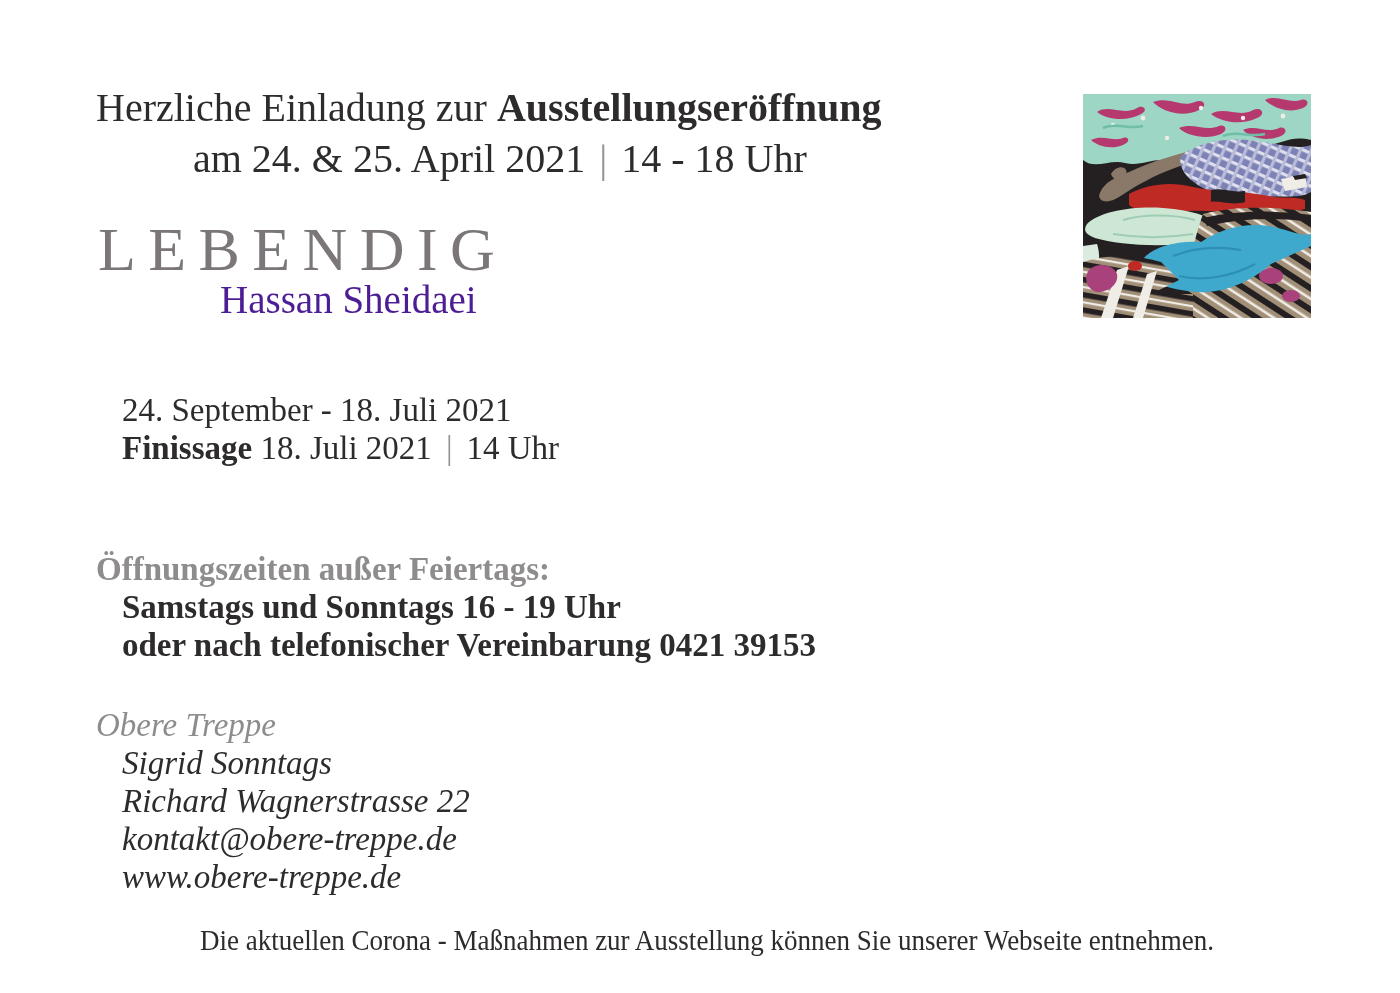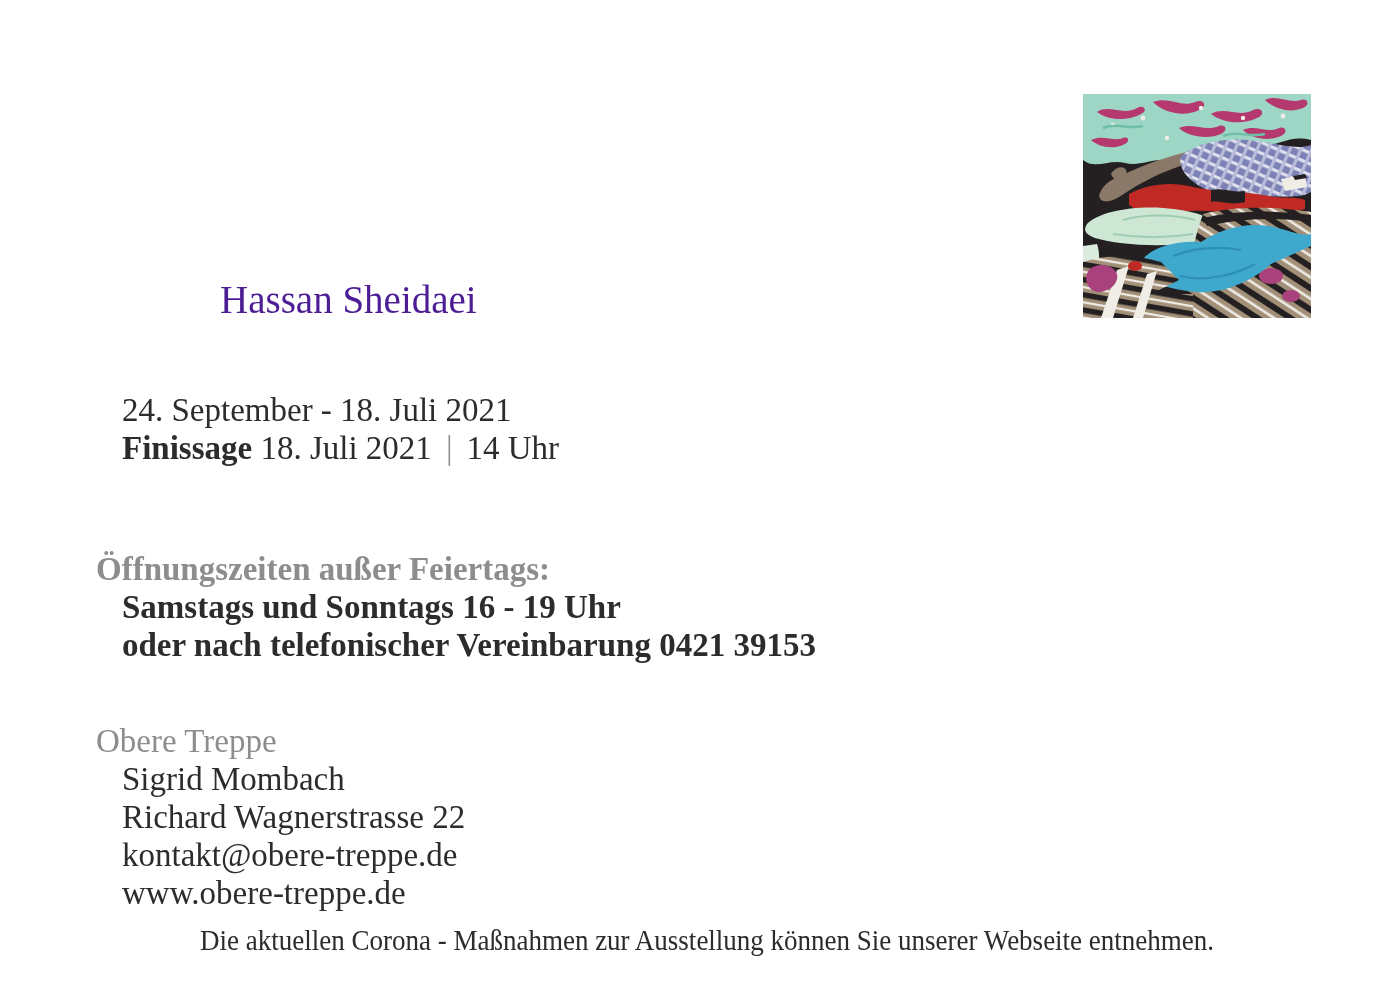--- a/index.html
+++ b/index.html
@@ -18,55 +18,65 @@
     position:absolute; left:98px; top:216px; font-size:62px; line-height:66px;
     letter-spacing:0.20em; color:#7b767a; white-space:nowrap;
   }
   .artist { position:absolute; left:220px; top:276px; font-size:39px; line-height:48px; color:#4c1d95; white-space:nowrap; }
   
   .section { position:absolute; left:96px; font-size:33px; line-height:38px; white-space:nowrap; }
   .section .heading { color:#8e8c8d; }
   .section .indent { padding-left:26px; }
   .sec-duration { top:391px; }
   .sec-hours { top:550px;font-weight:bold; }
-  .sec-venue { top:722px; }
+  .sec-venue { top:706px;font-style:italic; }
   .bold { font-weight:bold; }
   
   .footer-note {
     position:absolute; left:200px; top:920px; font-size:30px; line-height:40px;
     transform:scaleX(0.90); transform-origin:left top; white-space:nowrap; color:#2e2b2c;
   }
   
   .artwork { position:absolute; left:1083px; top:94px; width:228px; height:224px; }
 </style>
 </head>
 <body>
 
 <div class="card">
 
+  <div class="header">
+    <div class="line1">
+      <span>Herzliche Einladung zur</span>
+      <span class="emph">Ausstellungseröffnung</span>
+    </div>
+    <div class="line2">
+      <span>am 24. &amp; 25. April 2021</span><span class="sep">|</span><span>14 - 18 Uhr</span>
+    </div>
+  </div>
 
+  <div class="lebendig">LEBENDIG</div>
   <div class="artist">Hassan Sheidaei</div>
 
   <div class="section sec-duration">
     <div class="indent">24. September - 18. Juli 2021</div>
     <div class="indent">
       <span class="bold">Finissage</span>
       <span>18. Juli 2021</span><span class="sep">|</span><span>14 Uhr</span>
     </div>
   </div>
 
   <div class="section sec-hours">
     <div class="heading">Öffnungszeiten außer Feiertags:</div>
     <div class="indent">Samstags und Sonntags 16 - 19 Uhr</div>
     <div class="indent">oder nach telefonischer Vereinbarung 0421 39153</div>
   </div>
 
   <div class="section sec-venue">
     <div class="heading">Obere Treppe</div>
-    <div class="indent">Sigrid Mombach</div>
+    <div class="indent">Sigrid Sonntags</div>
     <div class="indent">Richard Wagnerstrasse 22</div>
     <div class="indent">kontakt@obere-treppe.de</div>
     <div class="indent">www.obere-treppe.de</div>
   </div>
 
   <div class="footer-note">Die aktuellen Corona - Maßnahmen zur Ausstellung können Sie unserer Webseite entnehmen.</div>
 
   <svg class="artwork" viewBox="0 0 228 224" xmlns="http://www.w3.org/2000/svg">
     <defs>
       <pattern id="plaid" width="10" height="10" patternUnits="userSpaceOnUse" patternTransform="rotate(24)">

